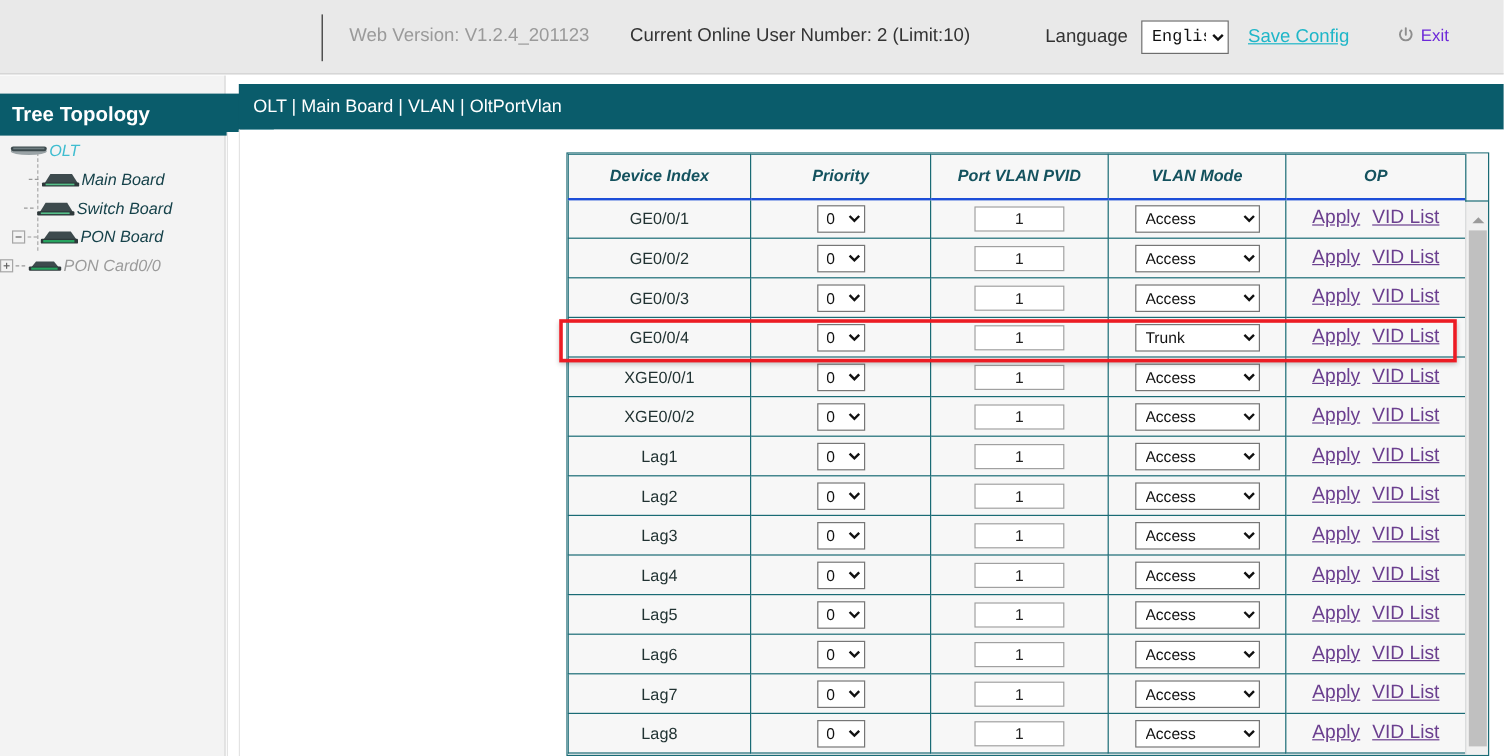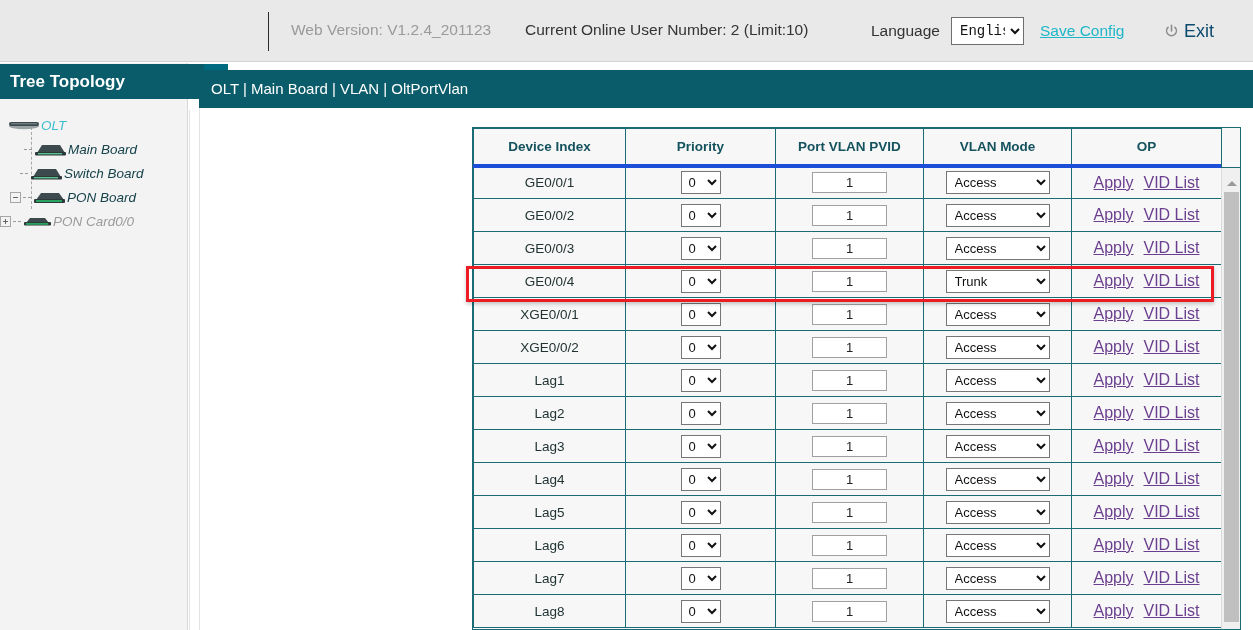--- a/index.html
+++ b/index.html
@@ -63,32 +63,32 @@
     text-decoration: underline; cursor: pointer;
     white-space: nowrap;
   }
   #exit-wrap {
     position: absolute; left: 1164px; top: 21px;
     display: flex; align-items: center; gap: 5px;
     cursor: pointer;
   }
   #power-icon { width: 15px; height: 15px; display: block; }
   #exit-label {
-    font-size: 18px; color: #0c4a6e; 
+    font-size: 14px; color: #6d28d9; 
   }
 
   
   #tree-panel {
     position: absolute; left: 0; top: 63px;
     width: 188px; height: 567px;
     background: #f3f3f3;
     border-right: 1px solid #d8d8d8;
   }
   #tree-title-bar {
-    position: absolute; left: 0; top: 1px;
+    position: absolute; left: 0; top: 15px;
     width: 228px; height: 35px;
     background: #0a5c6b;
     padding-left: 44px;
   }
   #tree-title {
     position: absolute; left: 10px; top: 8px;
     font-size: 17px; font-weight: 700; color: #ffffff;
   }
   #tree-collapse-btn {
     position: absolute; right: 0; top: 0;
@@ -244,21 +244,22 @@
     text-align: center;
     font-size: 13.5px;
     color: #233;
     padding: 0;
     background: #f7f7f7;
   }
   #vlan-table th {
     font-weight: 700;
     color: #14525e;
     height: 37px;
-    border-bottom: 4px solid #1d4ed8;
+    border-bottom: 2px solid #1d4ed8;
+    font-style: italic;
   }
   col.c-dev { width: 152px; }
   col.c-pri { width: 150px; }
   col.c-pvid { width: 148px; }
   col.c-mode { width: 148px; }
   col.c-op    { width: 150px; }
 
   .pri-select {
     width: 40px; height: 23px;
     font-family: "Liberation Sans", sans-serif;

